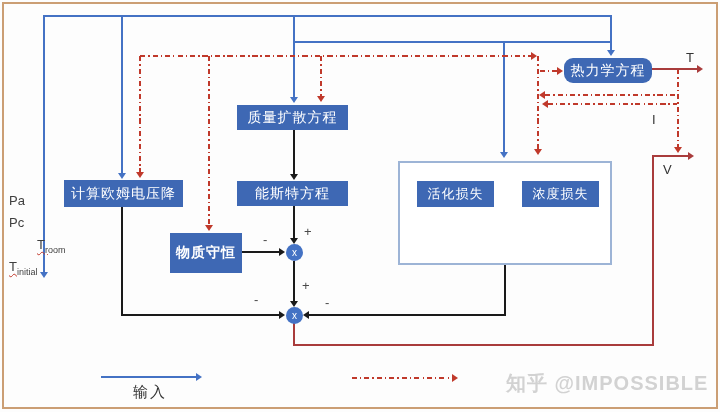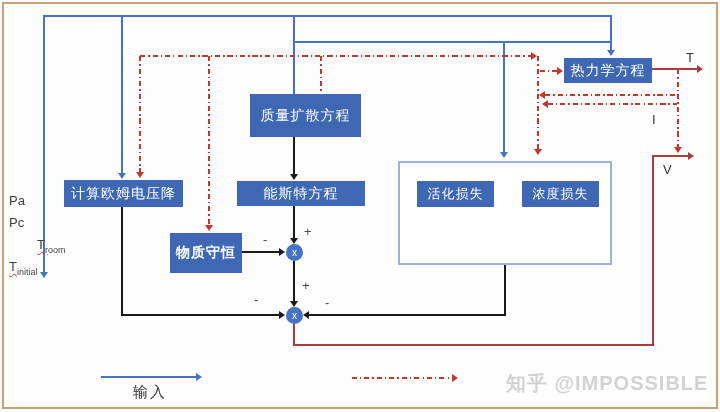--- a/index.html
+++ b/index.html
@@ -126,33 +126,33 @@
   <div class="ml" style="left:293px;top:323px;width:2px;height:23px;"></div>
   <div class="ml" style="left:293px;top:344px;width:361px;height:2px;"></div>
   <div class="ml" style="left:652px;top:155px;width:2px;height:191px;"></div>
   <div class="ml" style="left:652px;top:155px;width:37px;height:2px;"></div>
   <div class="ah right maroon" style="left:688px;top:152px;"></div>
 
   <div class="node" style="left:64px;top:180px;width:119px;height:27px;">
       <span>计算欧姆电压降</span>
     </div>
 
-  <div class="node" style="left:237px;top:94px;width:111px;height:43px;margin-left:13px;">
+  <div class="node" style="left:237px;top:105px;width:111px;height:25px;">
       <span>质量扩散方程</span>
     </div>
 
-  <div class="node" style="left:237px;top:181px;width:128px;height:25px;">
+  <div class="node" style="left:237px;top:181px;width:111px;height:25px;">
       <span>能斯特方程</span>
     </div>
 
   <div class="node" style="left:170px;top:233px;width:72px;height:40px;font-weight:bold;">
       <span>物质守恒</span>
     </div>
 
-  <div class="node" style="left:564px;top:58px;width:88px;height:25px;">
+  <div class="node" style="left:564px;top:58px;width:88px;height:25px;border-radius:9px;">
       <span>热力学方程</span>
     </div>
 
   <div class="container-box" style="left:398px;top:161px;width:210px;height:100px;"></div>
   <div class="node" style="left:417px;top:181px;width:77px;height:26px;font-size:13px;justify-content:center;">
       <span>活化损失</span>
     </div>
   <div class="node" style="left:522px;top:181px;width:77px;height:26px;font-size:13px;">
       <span>浓度损失</span>
     </div>

